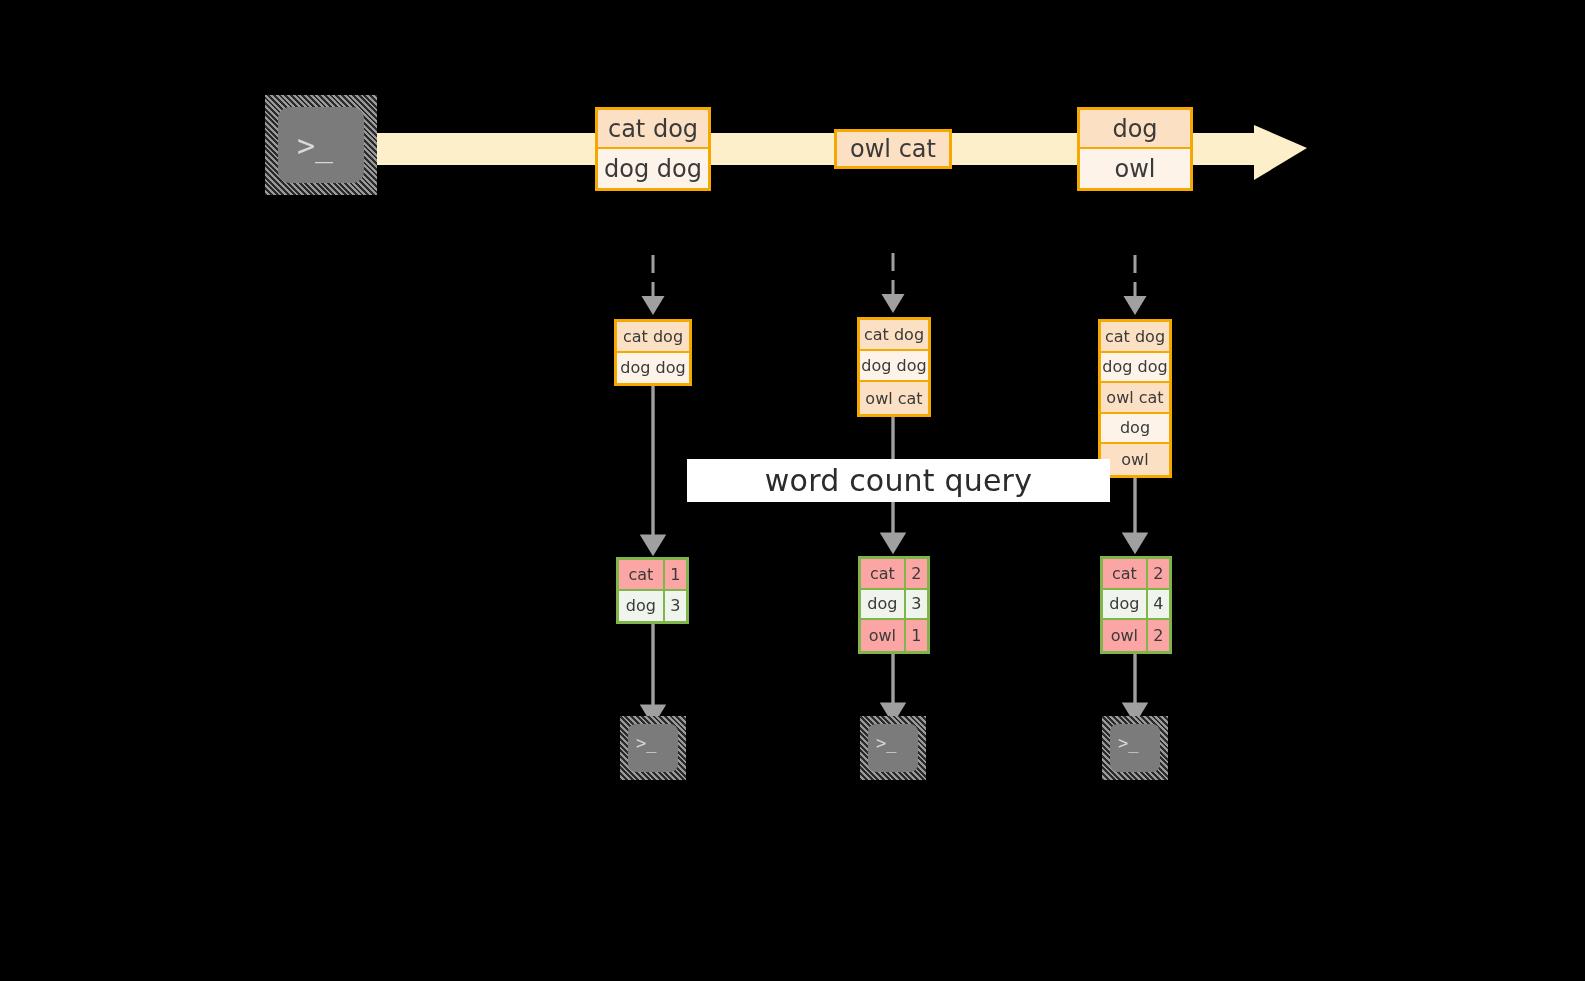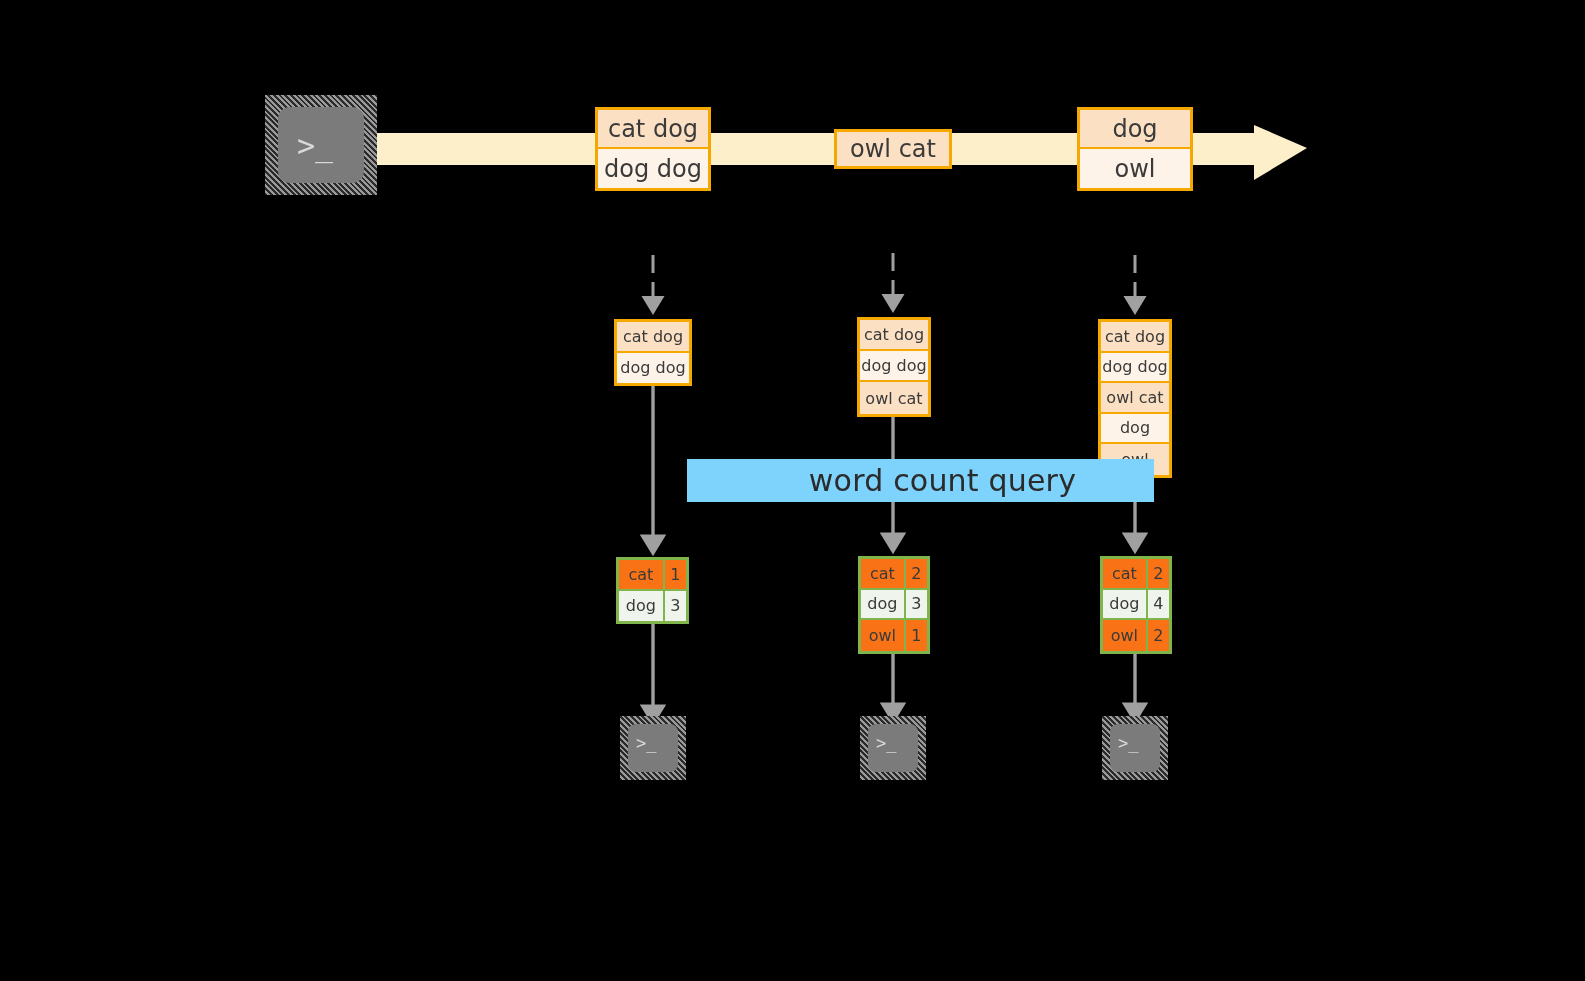--- a/index.html
+++ b/index.html
@@ -76,32 +76,31 @@
     display:flex;box-sizing:border-box;
     border-bottom:2px solid #7FB54B;
   }
   .tbl .trow:last-child{border-bottom:none;}
   .tbl .tcell{
     box-sizing:border-box;
     display:flex;align-items:center;justify-content:center;
     white-space:nowrap;
   }
   .tbl .tcell.word{border-right:2px solid #7FB54B;}
-  .trow.gdark .tcell{background:#f97316;text-align:right;}
+  .trow.gdark .tcell{background:#fca5a5;text-align:right;}
   .trow.glight .tcell{background:#EFF4EC;}
 
   
   .querylabel{
     position:absolute;z-index:5;
-    background:#7dd3fc;
+    background:#ffffff;
     color:#2b2b2b;
     display:flex;align-items:center;justify-content:center;
     white-space:nowrap;
     letter-spacing:.2px;
-    padding-left:44px;
   }
 </style>
 </head>
 <body>
 
 <div class="stage">
 
   <svg class="layer under" viewBox="0 0 1585 981">
     <defs>
       <marker id="gArrow" markerWidth="9" markerHeight="9" refX="3.1" refY="4.5" orient="auto" markerUnits="strokeWidth">

